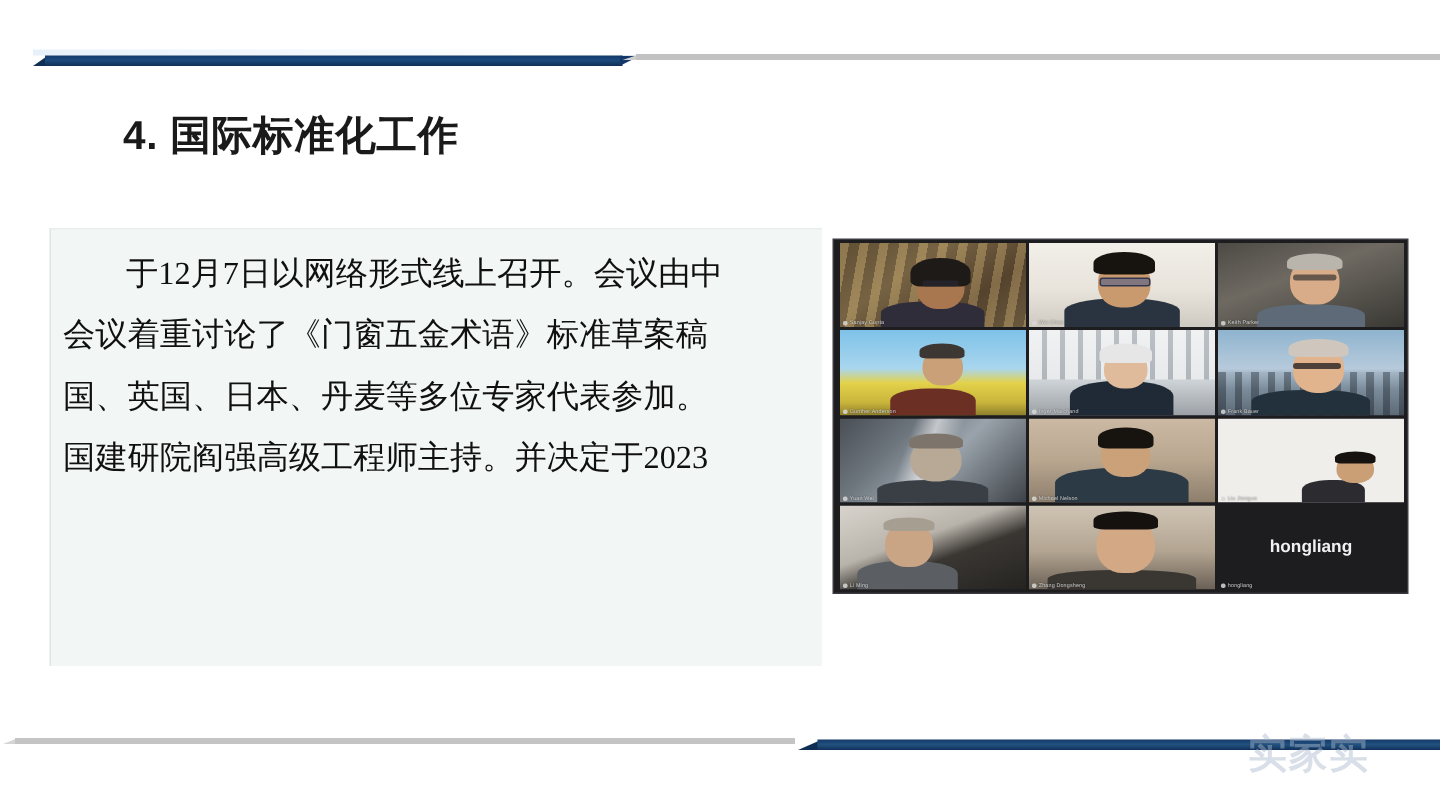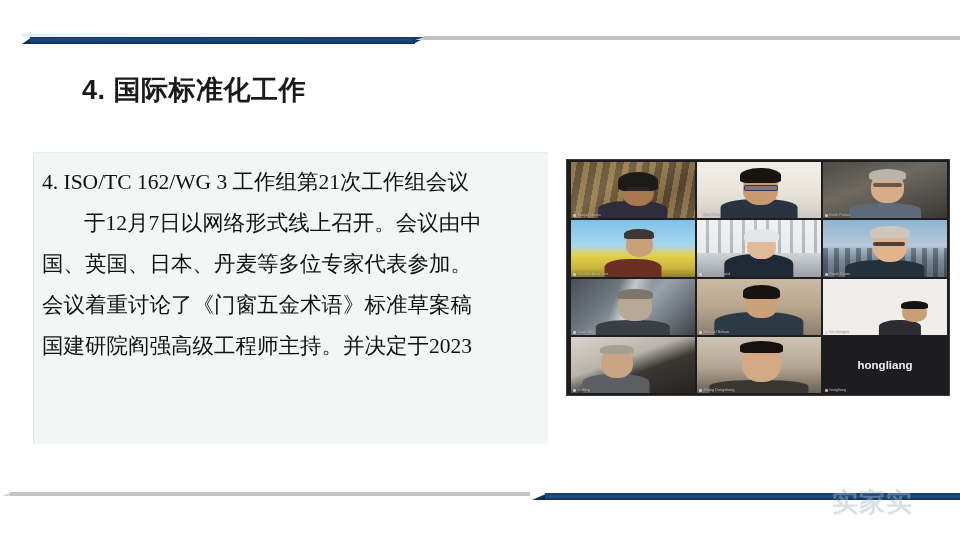--- a/index.html
+++ b/index.html
@@ -119,21 +119,20 @@
   .video-panel {
     position: absolute;
     left: 556px;
     top: 160px;
     width: 382px;
     height: 235px;
     background: #1d1d20;
     box-sizing: border-box;
     padding: 2px 2px 2px 4px;
     box-shadow: 0 0 0 1px #3a3a3e;
-    margin-left: 11px;
   }
   .video-grid {
     position: relative;
     width: 100%;
     height: 100%;
     display: grid;
     grid-template-columns: repeat(3, 1fr);
     grid-template-rows: repeat(4, 1fr);
     gap: 2px;
   }
@@ -261,24 +260,23 @@
     <div class="top-rule-blue-capL"></div>
     <div class="top-rule-blue"></div>
     <div class="top-rule-blue-capR"></div>
     <div class="top-rule-gray-cap"></div>
     <div class="top-rule-gray"></div>
   </div>
 
   <div class="slide-title">4. 国际标准化工作</div>
 
   <div class="body-box">
-    <p>4. ISO/TC 162/WG 3 工作组第21次工作组会议</p>
     <p class="indent">于12月7日以网络形式线上召开。会议由中</p>
+    <p>会议着重讨论了《门窗五金术语》标准草案稿</p>
     <p>国、英国、日本、丹麦等多位专家代表参加。</p>
-    <p>会议着重讨论了《门窗五金术语》标准草案稿</p>
     <p>国建研院阎强高级工程师主持。并决定于2023</p>
   </div>
 
   <div class="video-panel">
     <div class="video-grid">
 
       <div class="tile">
         <div class="bg" style="background:linear-gradient(145deg,#6d5a3c 0%,#8a7550 35%,#5d4a33 70%,#7a6848 100%);"></div>
         <div class="bg" style="background:repeating-linear-gradient(100deg, rgba(200,170,110,.35) 0 6px, rgba(60,45,30,.25) 6px 13px);"></div>
         <div class="torso" style="bottom:0;width:56%;height:30%;background:#2f2d3a;"></div>

